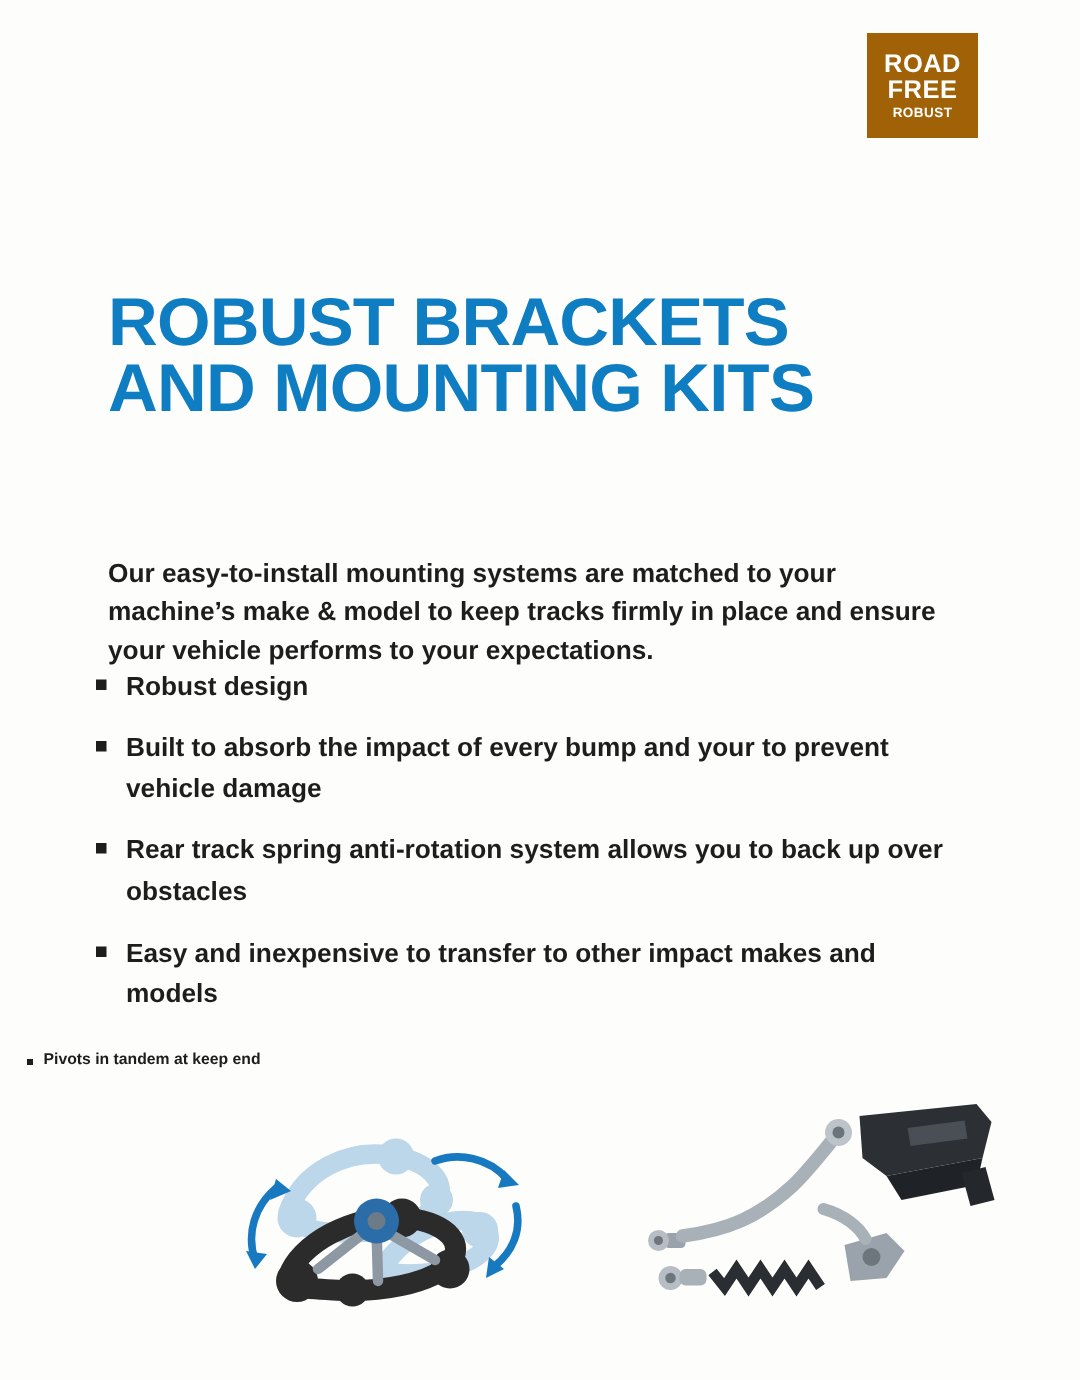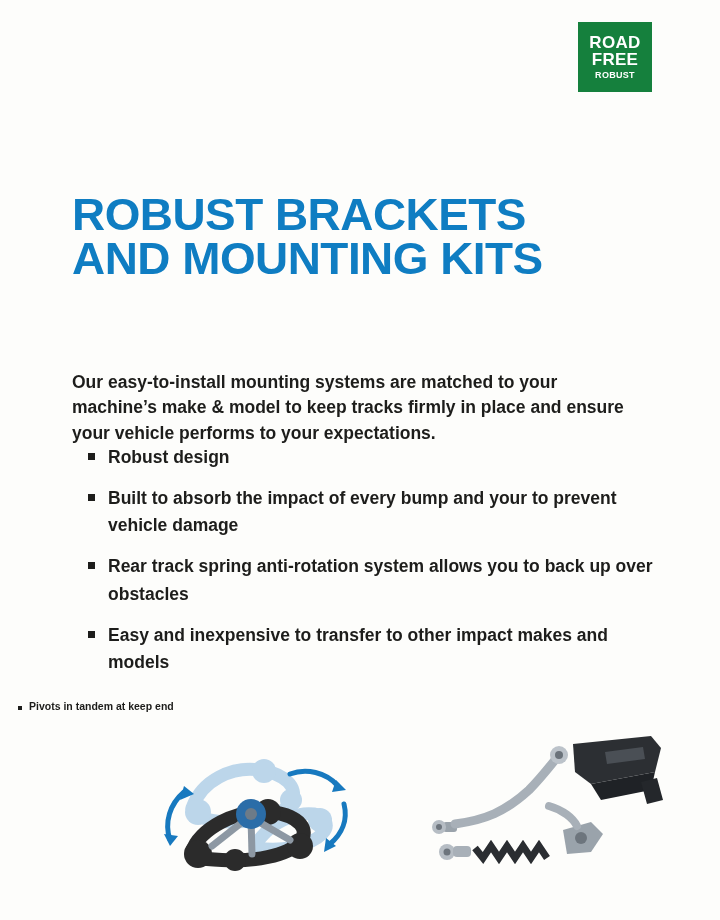--- a/index.html
+++ b/index.html
@@ -44,21 +44,21 @@
     font-size: 11px;
     font-weight: bold;
     letter-spacing: 0.7px;
     margin-top: 3px;
     font-family: "Liberation Sans", sans-serif;
   }
   .logo-roadfree {
     margin-top: 8px;
     width: 74px;
     height: 70px;
-    background: #15803d;
+    background: #a16207;
     color: #ffffff;
     display: flex;
     flex-direction: column;
     align-items: center;
     justify-content: center;
     box-sizing: border-box;
     padding: 4px 0;
   }
   .logo-roadfree span {
     display: block;
@@ -98,21 +98,21 @@
     font-size: 17.5px;
     line-height: 1.47;
     color: #1d1d1b;
     font-weight: bold;
   }
 
   
   .bullets {
     position: absolute;
     top: 444px;
-    left: 88px;
+    left: 64px;
     width: 570px;
   }
   .bullet {
     display: flex;
     align-items: flex-start;
     margin-bottom: 14px;
   }
   .bullet-marker {
     width: 7px;
     height: 7px;

